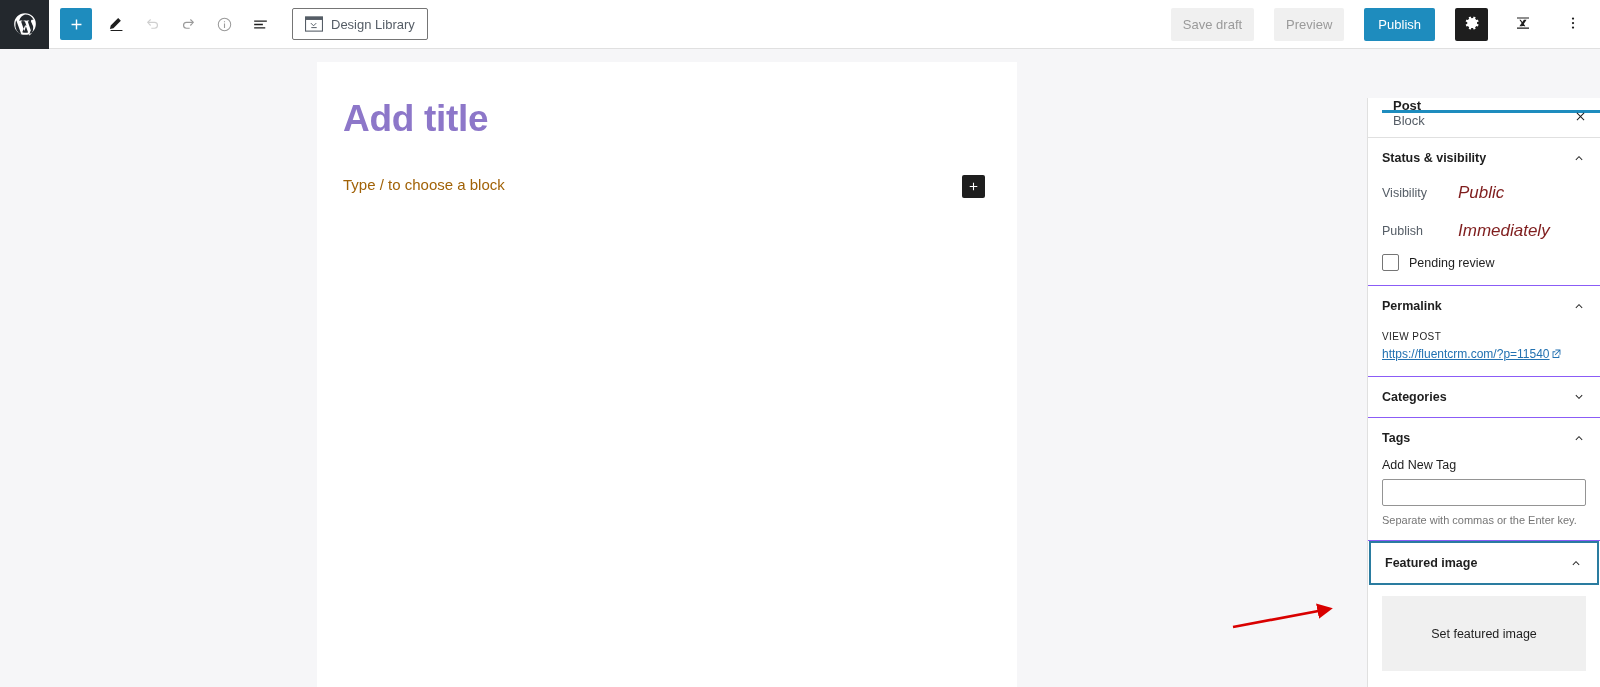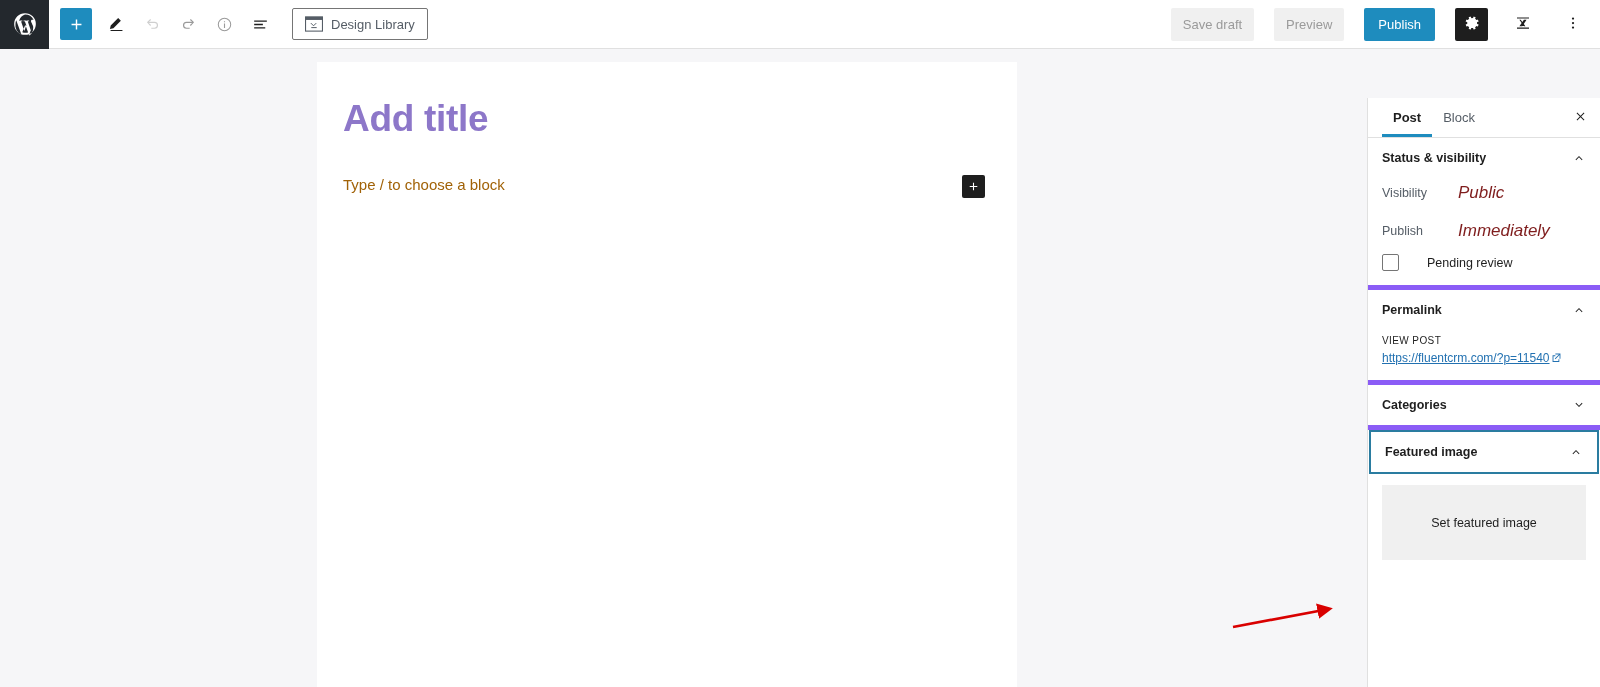--- a/index.html
+++ b/index.html
@@ -91,58 +91,58 @@
   .block-inserter svg { fill: #ffffff; }
 
   
   .sidebar {
     position: absolute; top: 49px; right: 0; width: 233px; height: 638px;
     background: #ffffff; border-left: 1px solid #e0e0e0;
     overflow: hidden; z-index: 10;
   }
   .sb-tabs {
     height: 40px; display: flex; align-items: stretch; border-bottom: 1px solid #e0e0e0;
-    position: relative; padding-left: 14px;
+    position: relative; padding-left: 14px; flex-direction: column;
   }
   .sb-tab {
     display: flex; align-items: center; padding: 0 11px;
     font-size: 13px; color: #555d66; background: none; border: none; cursor: pointer;
     position: relative;
   }
   .sb-tab.active { color: #1e1e1e; font-weight: bold; }
   .sb-tab.active::after {
     content: ""; position: absolute; left: 0; right: 0; bottom: 0; height: 3px;
     background: #1e8cbe;
   }
   .sb-close {
     position: absolute; right: 8px; top: 8px;
     width: 24px; height: 24px; background: none; border: none; cursor: pointer;
     display: flex; align-items: center; justify-content: center;
   }
   .sb-close svg { fill: #1e1e1e; }
 
-  .panel { border-bottom: 5px solid #8b5cf6; }
+  .panel { border-bottom: 1px solid #8b5cf6; }
   .panel-head {
     height: 40px; display: flex; align-items: center; justify-content: space-between;
     padding: 0 14px; cursor: pointer; background: none; border: none; width: 100%;
   }
   .panel-title { font-size: 12.5px; font-weight: bold; color: #1e1e1e; }
   .chev { width: 14px; height: 14px; display: block; }
   .chev svg { fill: #1e1e1e; }
   .panel-body { padding: 0 14px 14px 14px; }
 
   .row {
     display: flex; align-items: center; min-height: 30px; margin-bottom: 8px;
   }
   .row-label { font-size: 12.5px; color: #555d66; width: 76px; }
   .row-value {
     font-size: 17px; color: #7f1d1d; background: none; border: none;
     cursor: pointer; padding: 0; font-style: italic;
   }
-  .chk-row { display: flex; align-items: center; gap: 28px; margin-top: 6px; }
+  .chk-row { display: flex; align-items: center; gap: 10px; margin-top: 6px; }
   .chk-box {
     width: 17px; height: 17px; border: 1px solid #757575; border-radius: 2px;
     background: #fff; cursor: pointer; flex: 0 0 17px;
   }
   .chk-label { font-size: 12.5px; color: #1e1e1e; cursor: pointer; }
 
   .view-post-label {
     font-size: 10px; color: #1e1e1e; letter-spacing: 0.4px; text-transform: uppercase;
     margin-bottom: 12px; font-weight: normal;
   }
@@ -343,20 +343,35 @@
         <button class="panel-head">
           <span class="panel-title">Categories</span>
           <span class="chev">
             <svg width="14" height="14" viewBox="0 0 24 24">
                 <path d="M12 15.4l-6-6 1.1-1.1 4.9 4.9 4.9-4.9L18 9.4z"></path>
               </svg>
           </span>
         </button>
       </div>
 
+      <div class="panel">
+        <button class="panel-head">
+          <span class="panel-title">Tags</span>
+          <span class="chev">
+            <svg width="14" height="14" viewBox="0 0 24 24">
+                <path d="M12 8.6l6 6-1.1 1.1L12 10.8l-4.9 4.9L6 14.6z"></path>
+              </svg>
+          </span>
+        </button>
+        <div class="panel-body">
+          <span class="field-label">Add New Tag</span>
+          <input class="tag-input" type="text" value="" style="">
+          <span class="help-text">Separate with commas or the Enter key.</span>
+        </div>
+      </div>
 
       <div class="panel focused">
         <button class="panel-head">
           <span class="panel-title">Featured image</span>
           <span class="chev">
             <svg width="14" height="14" viewBox="0 0 24 24">
                 <path d="M12 8.6l6 6-1.1 1.1L12 10.8l-4.9 4.9L6 14.6z"></path>
               </svg>
           </span>
         </button>

